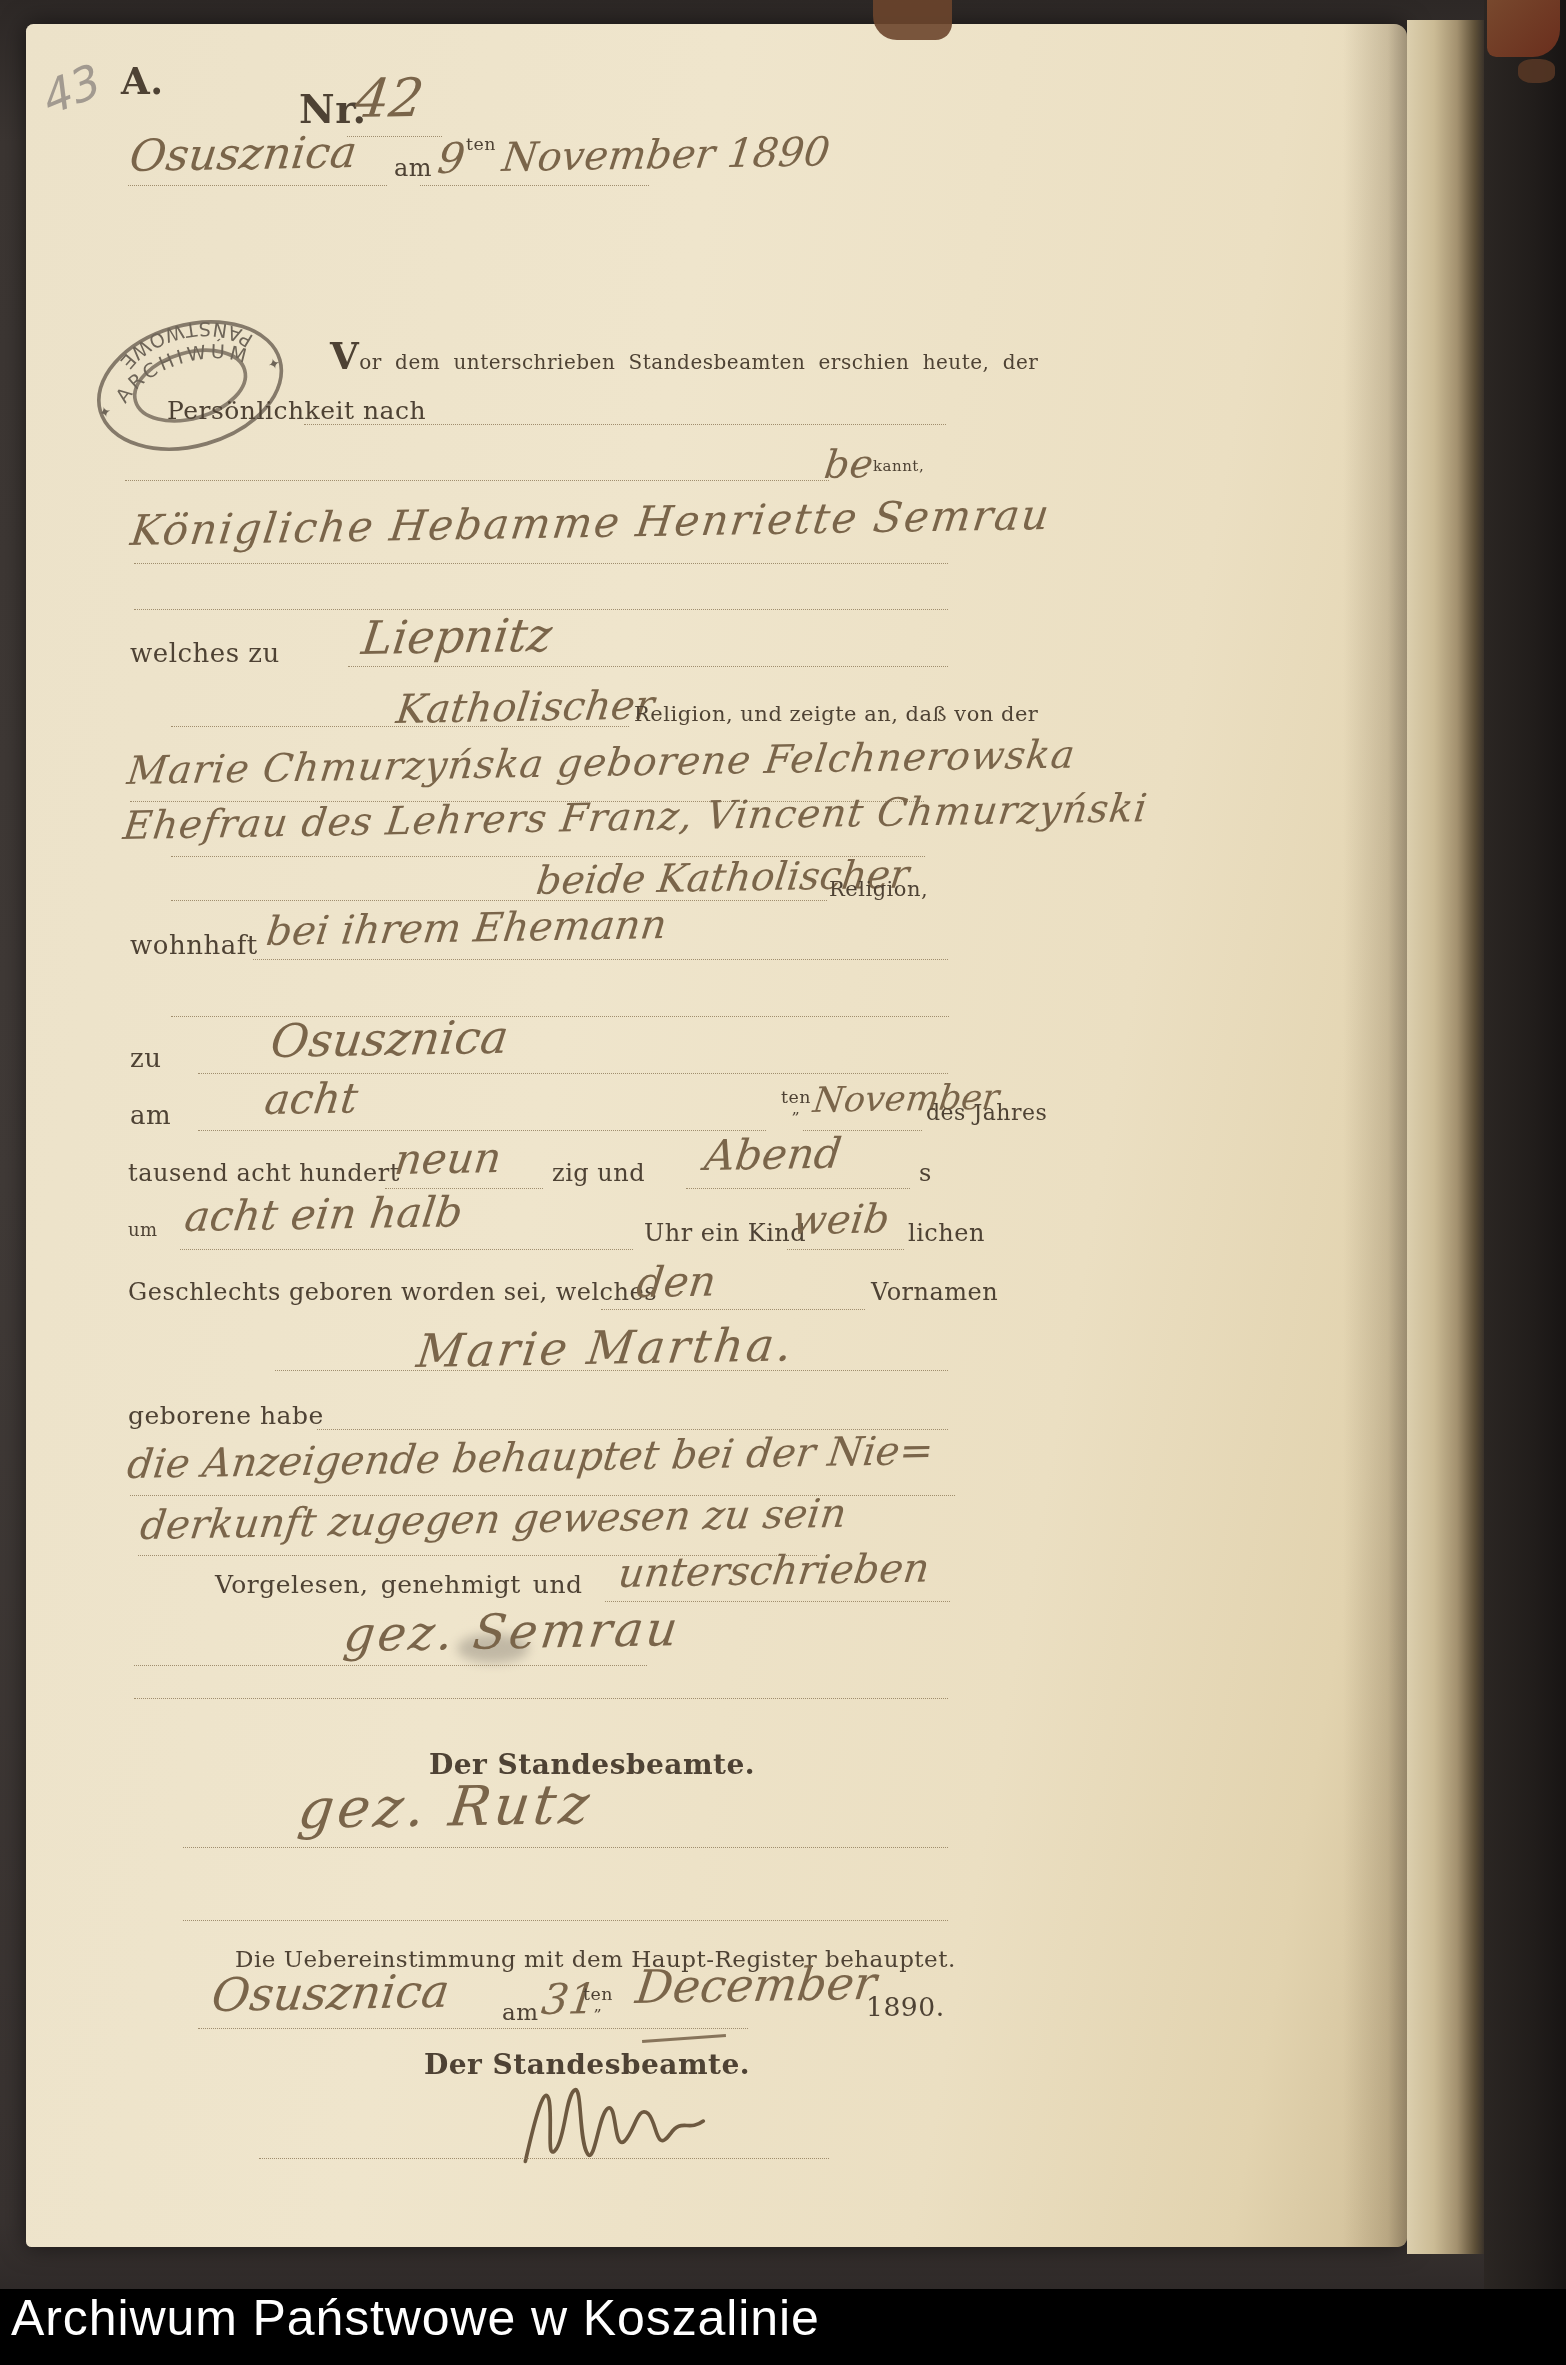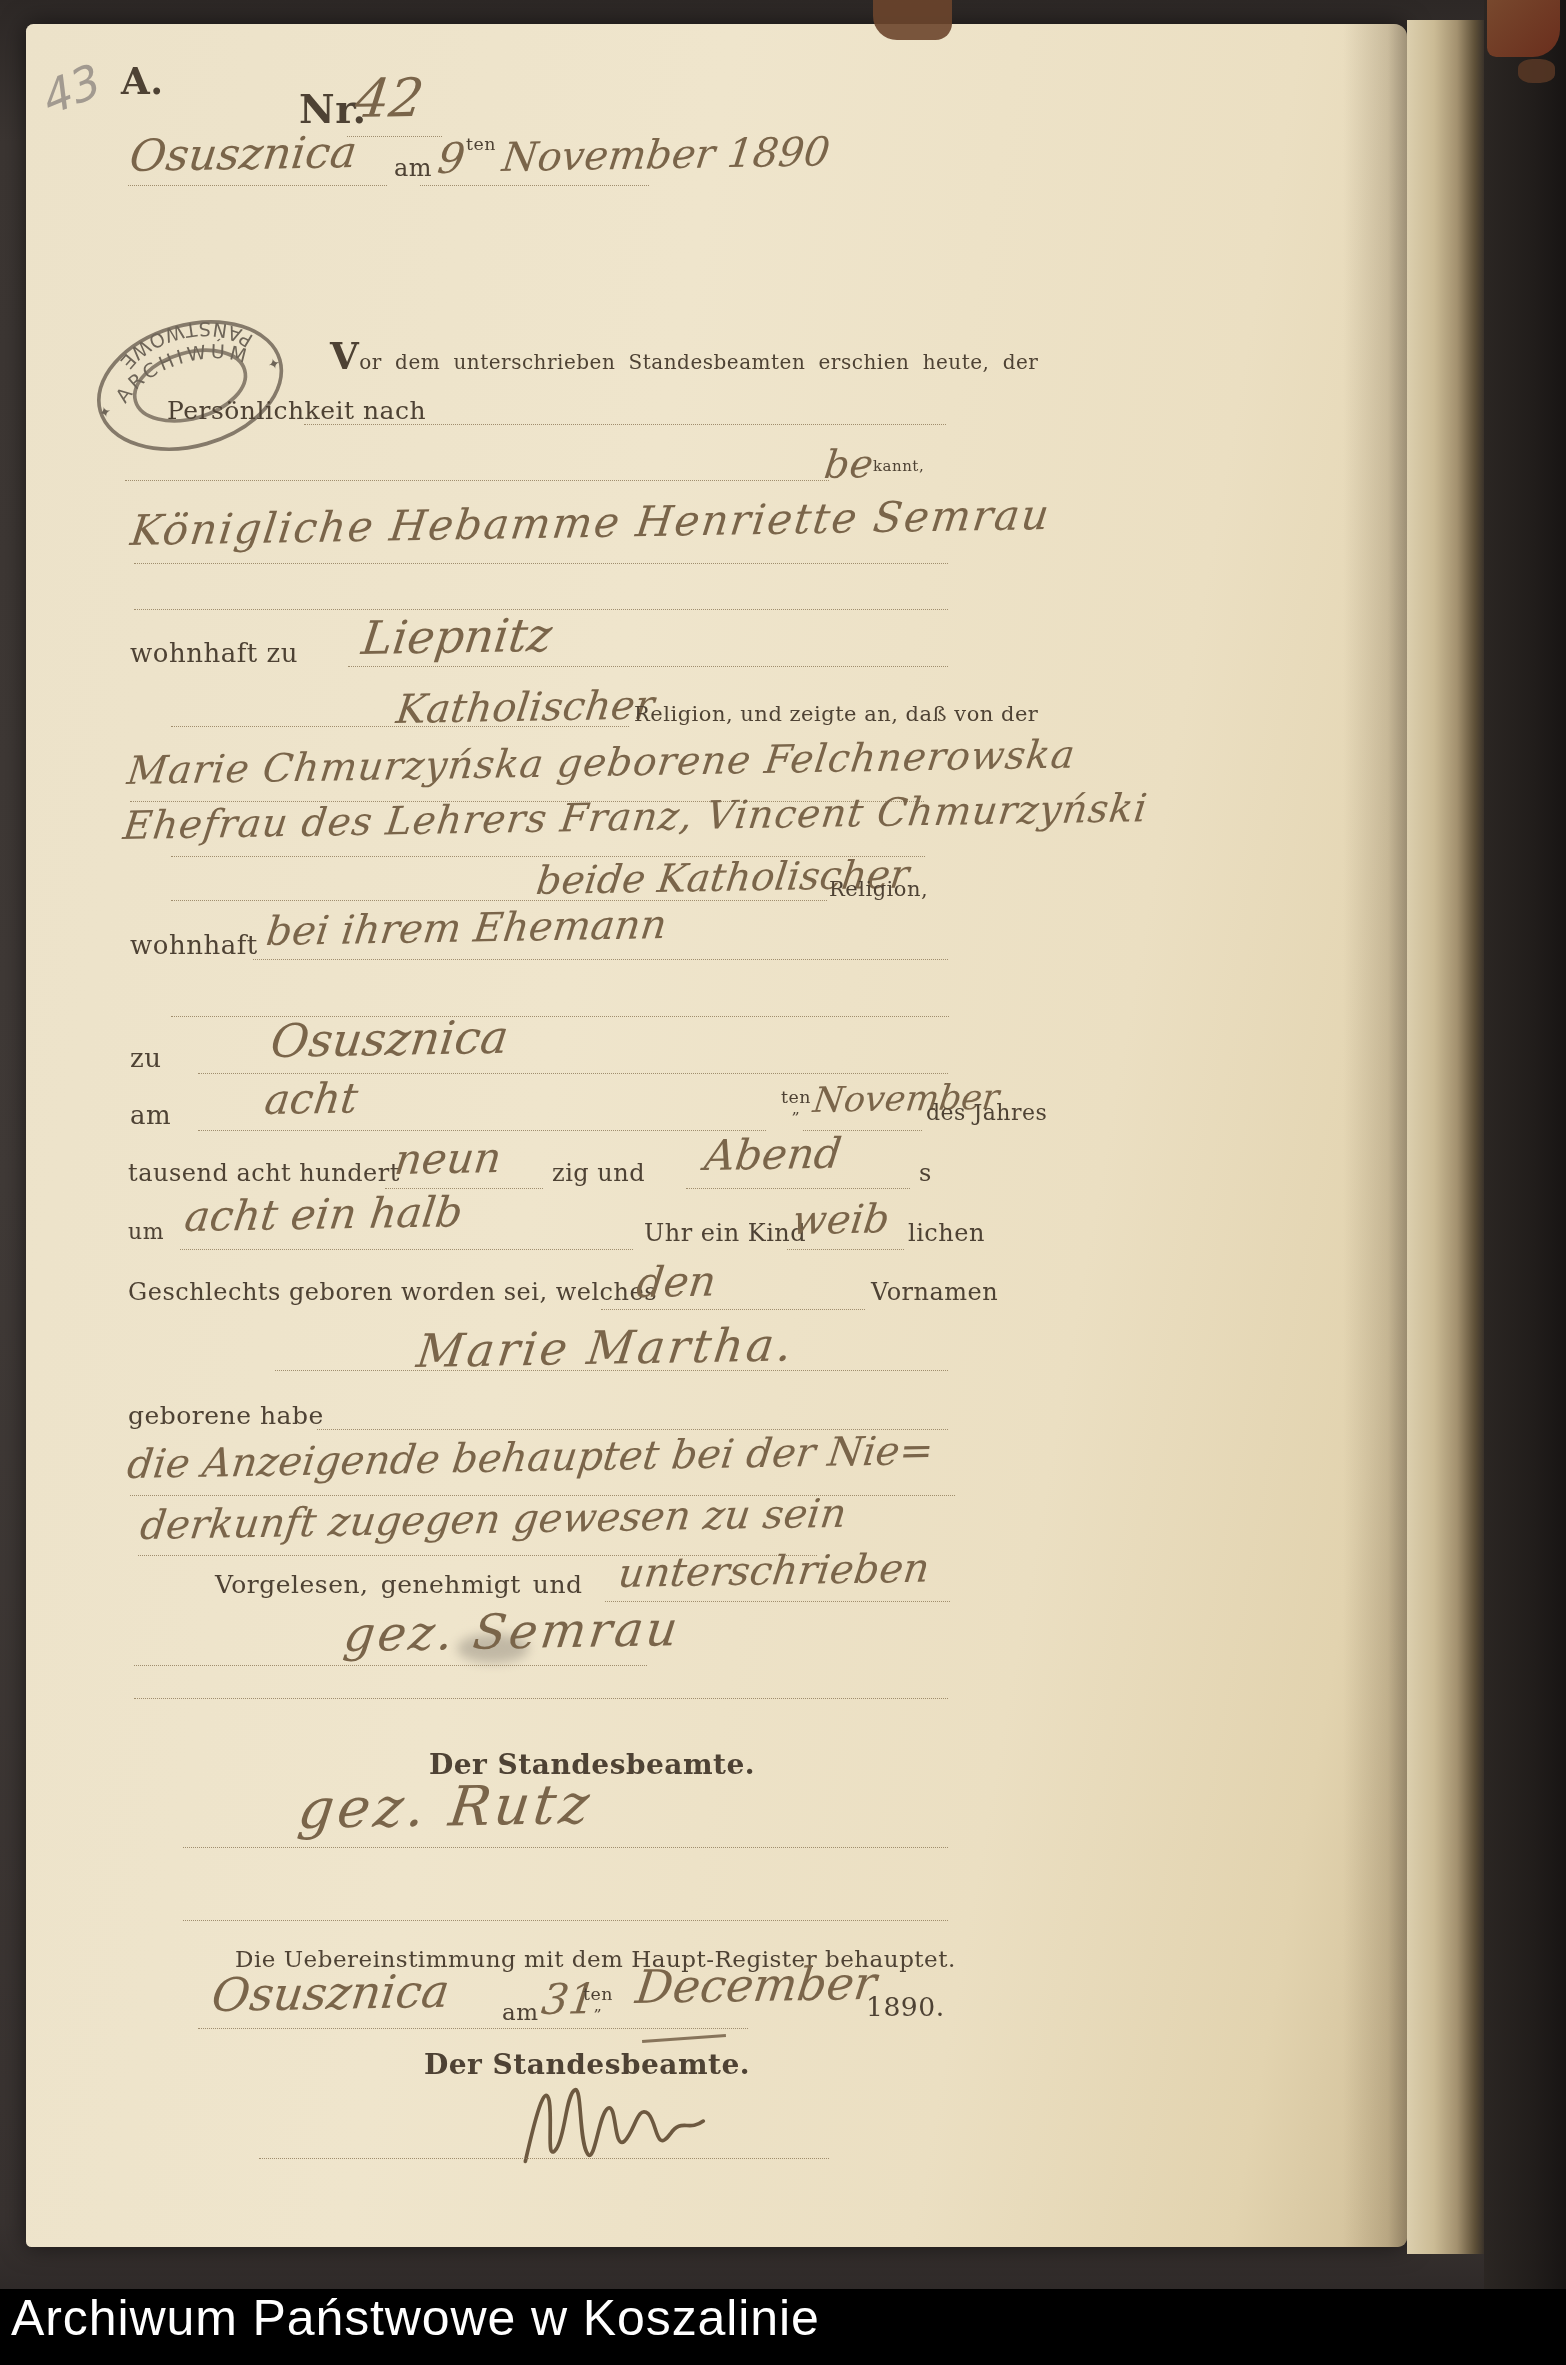--- a/index.html
+++ b/index.html
@@ -86,21 +86,21 @@
   <div class="dot" style="left:304px;top:424px;width:642px;"></div>
 
   <div class="dot" style="left:125px;top:480px;width:704px;"></div>
   <div class="hw" style="left:822px;top:442px;font-size:39px;">be</div>
   <div class="print" style="left:873px;top:457px;font-size:15px;">kannt,</div>
 
   <div class="hw" style="left:128px;top:506px;font-size:42px;letter-spacing:1.8px;">Königliche Hebamme Henriette Semrau</div>
   <div class="dot" style="left:134px;top:563px;width:814px;"></div>
   <div class="dot" style="left:134px;top:609px;width:814px;"></div>
 
-  <div class="print" style="left:130px;top:638px;font-size:26px;">wohnhaft zu</div>
+  <div class="print" style="left:130px;top:638px;font-size:26px;">welches zu</div>
   <div class="hw" style="left:359px;top:611px;font-size:46px;">Liepnitz</div>
   <div class="dot" style="left:348px;top:666px;width:600px;"></div>
 
   <div class="hw" style="left:394px;top:686px;font-size:40px;">Katholischer</div>
   <div class="print" style="left:634px;top:702px;font-size:21px;">Religion, und zeigte an, daß von der</div>
   <div class="dot" style="left:171px;top:726px;width:458px;"></div>
 
   <div class="hw" style="left:125px;top:748px;font-size:39px;letter-spacing:0.9px;">Marie Chmurzyńska geborene Felchnerowska</div>
   <div class="dot" style="left:130px;top:801px;width:794px;"></div>
   <div class="hw" style="left:121px;top:803px;font-size:39px;letter-spacing:0.9px;">Ehefrau des Lehrers Franz, Vincent Chmurzyński</div>
@@ -133,21 +133,21 @@
   <div class="dot" style="left:803px;top:1130px;width:119px;"></div>
 
   <div class="print" style="left:128px;top:1159px;font-size:24px;">tausend acht hundert</div>
   <div class="hw" style="left:392px;top:1135px;font-size:42px;">neun</div>
   <div class="print" style="left:552px;top:1159px;font-size:24px;">zig und</div>
   <div class="hw" style="left:702px;top:1131px;font-size:42px;">Abend</div>
   <div class="print" style="left:919px;top:1159px;font-size:24px;">s</div>
   <div class="dot" style="left:385px;top:1188px;width:158px;"></div>
   <div class="dot" style="left:686px;top:1188px;width:224px;"></div>
 
-  <div class="print" style="left:128px;top:1219px;font-size:22px;">um</div>
+  <div class="print" style="left:128px;top:1219px;font-size:18px;">um</div>
   <div class="hw" style="left:182px;top:1192px;font-size:42px;">acht ein halb</div>
   <div class="print" style="left:644px;top:1219px;font-size:24px;">Uhr ein Kind</div>
   <div class="hw" style="left:790px;top:1197px;font-size:40px;">weib</div>
   <div class="print" style="left:908px;top:1219px;font-size:24px;">lichen</div>
   <div class="dot" style="left:180px;top:1249px;width:453px;"></div>
   <div class="dot" style="left:787px;top:1249px;width:117px;"></div>
 
   <div class="print" style="left:128px;top:1278px;font-size:24px;">Geschlechts geboren worden sei, welches</div>
   <div class="hw" style="left:634px;top:1258px;font-size:42px;">den</div>
   <div class="print" style="left:871px;top:1278px;font-size:24px;">Vornamen</div>

